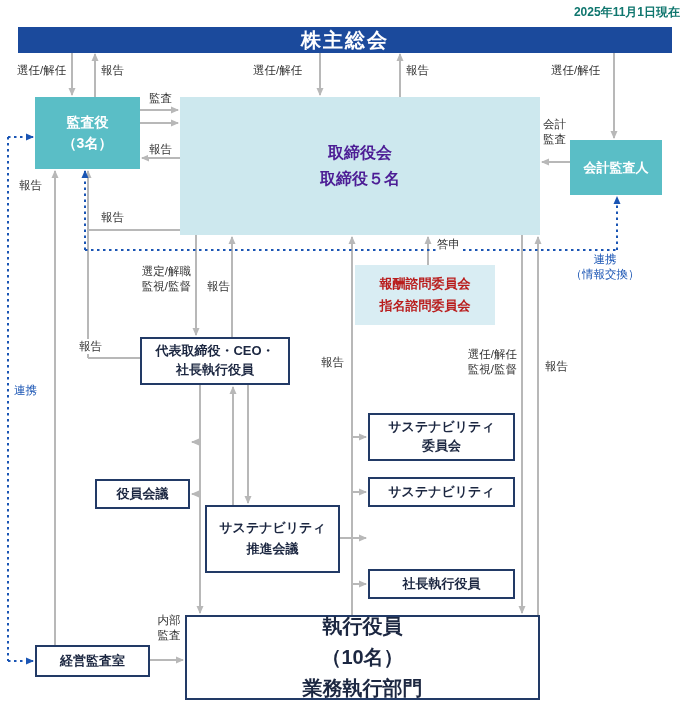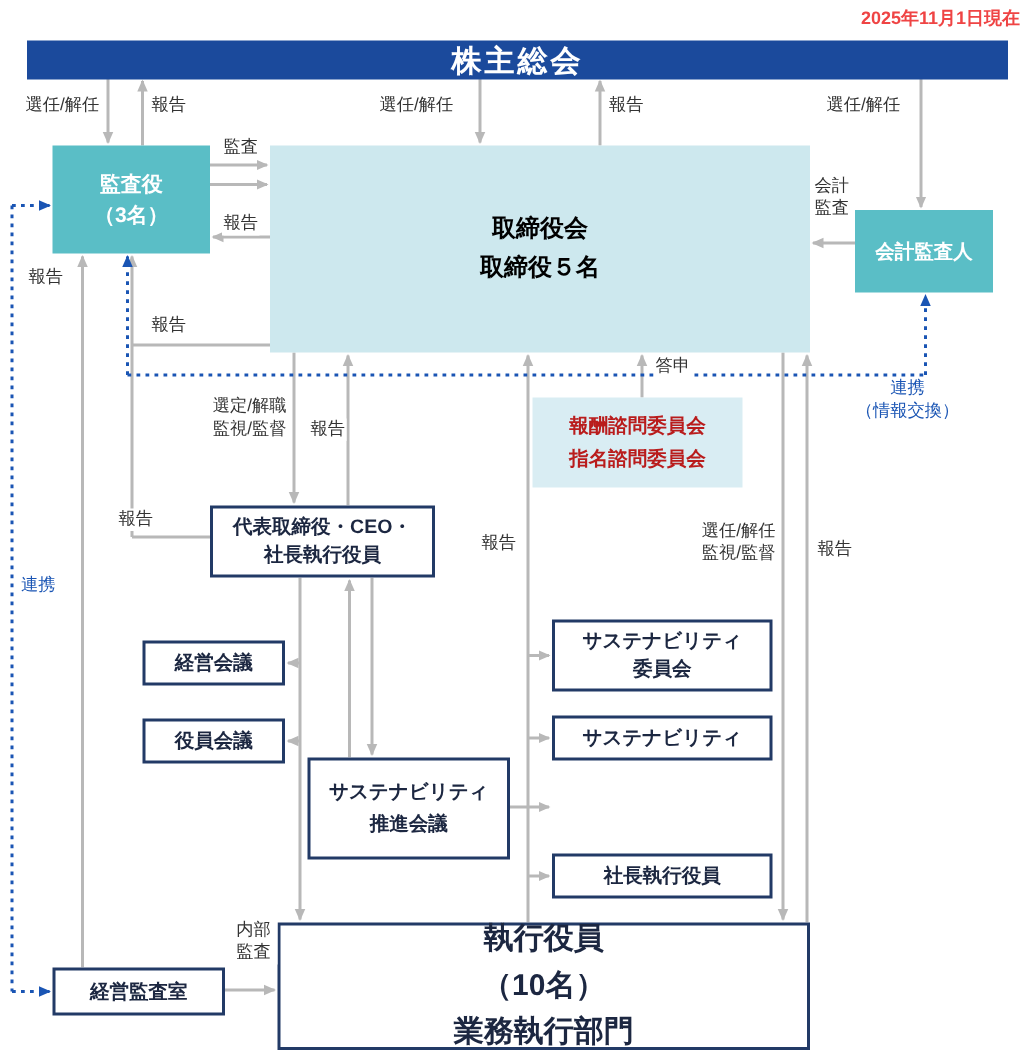--- a/index.html
+++ b/index.html
@@ -3,27 +3,27 @@
 <meta charset="utf-8">
 <style>
   html,body{margin:0;padding:0;background:#fff;}
   body{font-family:"Liberation Sans","DejaVu Sans",sans-serif;}
   .stage{position:relative;width:690px;height:708px;background:#fff;overflow:hidden;}
   .wires{position:absolute;left:0;top:0;}
   .node{position:absolute;display:flex;align-items:center;justify-content:center;
         text-align:center;white-space:pre-line;font-weight:bold;box-sizing:border-box;}
   .banner{background:#1b4a9c;color:#fff;font-size:20px;letter-spacing:2px;}
   .teal{background:#5abec6;color:#fff;}
-  .fill-blue{background:#cde8ee;color:#000000;}
+  .fill-blue{background:#cde8ee;color:#4c1d95;}
   .fill-pale{background:#d9edf3;color:#b91c1c;}
   .box{background:#fff;border:2px solid #223a66;color:#1c2741;font-size:13px;line-height:1.45;}
   .lbl{position:absolute;font-size:11.5px;line-height:1.3;color:#333;background:#fff;
        white-space:pre-line;padding:0 1px;}
   .lbl.blue{color:#1a55b4;}
-  .date{position:absolute;top:4px;right:10px;font-size:12px;font-weight:bold;color:#ef4444;margin-left:16px;}
+  .date{position:absolute;top:4px;right:10px;font-size:12px;font-weight:bold;color:#0f766e;margin-left:16px;}
 </style>
 </head>
 <body>
 
 <div class="stage">
 
   <svg class="wires" width="690" height="708" viewBox="0 0 690 708">
     <defs>
       <marker id="ag" markerWidth="9" markerHeight="9" refX="7" refY="4.5" orient="auto" markerUnits="userSpaceOnUse">
         <path d="M0,1 L8,4.5 L0,8 Z" fill="#b8b8b8"></path>
@@ -98,21 +98,20 @@
 取締役５名</div>
 
   <div class="node teal" style="left:570px;top:140px;width:92px;height:55px;font-size:13px;">会計監査人</div>
 
   <div class="node fill-pale" style="left:355px;top:265px;width:140px;height:60px;font-size:13px;line-height:1.7;">報酬諮問委員会
 指名諮問委員会</div>
 
   <div class="node box" style="left:140px;top:337px;width:150px;height:48px;">代表取締役・CEO・
 社長執行役員</div>
 
-  <div class="node box" style="left:95px;top:427px;width:95px;height:30px;">経営会議</div>
 
   <div class="node box" style="left:95px;top:479px;width:95px;height:30px;">役員会議</div>
 
   <div class="node box" style="left:205px;top:505px;width:135px;height:68px;line-height:1.6;">サステナビリティ
 推進会議</div>
 
   <div class="node box" style="left:368px;top:413px;width:147px;height:48px;">サステナビリティ
 委員会</div>
 
   <div class="node box" style="left:368px;top:477px;width:147px;height:30px;">サステナビリティ</div>

